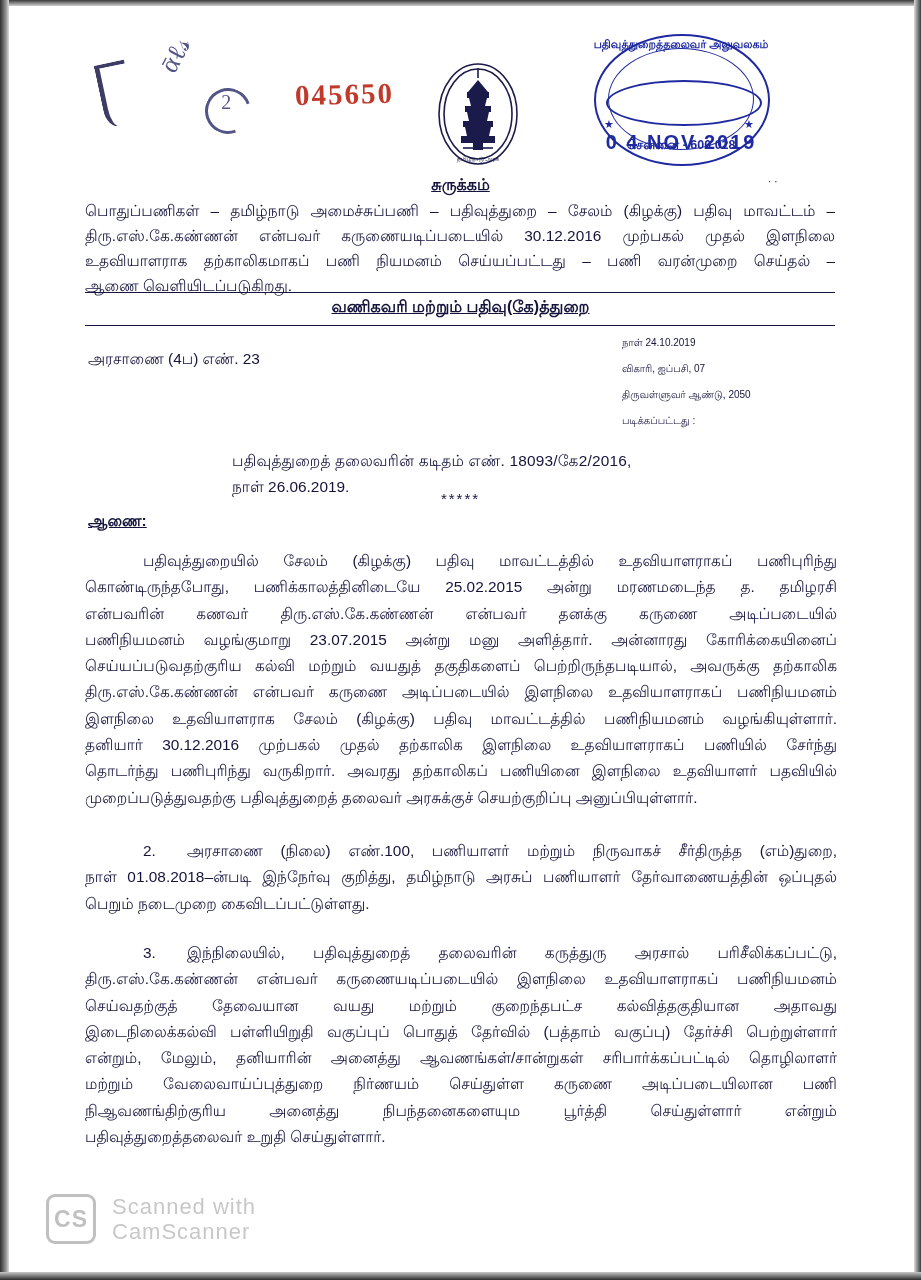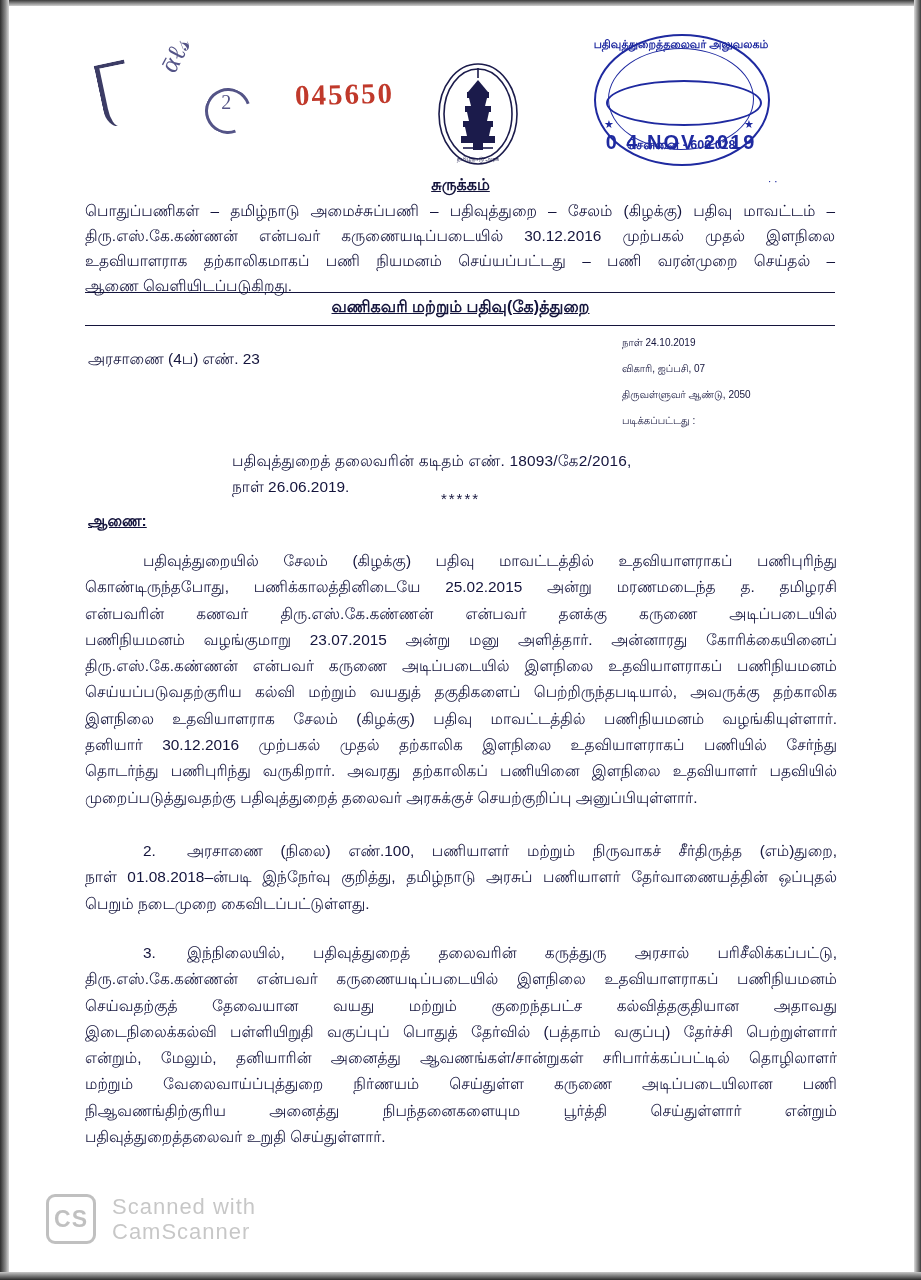--- a/index.html
+++ b/index.html
@@ -366,22 +366,22 @@
   </div>
 
   <div class="asterisks">*****</div>
   <div class="order-label">ஆணை:</div>
 
   <div class="para p1">
     <span class="jline"><span class="ind"></span><span>பதிவுத்துறையில் சேலம் (கிழக்கு)     பதிவு மாவட்டத்தில்    உதவியாளராகப் பணிபுரிந்து</span></span>
     <span class="jline">கொண்டிருந்தபோது, பணிக்காலத்தினிடையே 25.02.2015 அன்று மரணமடைந்த த. தமிழரசி</span>
     <span class="jline">என்பவரின் கணவர்    திரு.எஸ்.கே.கண்ணன் என்பவர் தனக்கு கருணை  அடிப்படையில்</span>
     <span class="jline">பணிநியமனம் வழங்குமாறு 23.07.2015  அன்று மனு அளித்தார். அன்னாரது கோரிக்கையினைப்</span>
+    <span class="jline">செய்யப்படுவதற்குரிய கல்வி மற்றும் வயதுத் தகுதிகளைப் பெற்றிருந்தபடியால், அவருக்கு தற்காலிக</span>
     <span class="jline">திரு.எஸ்.கே.கண்ணன் என்பவர் கருணை அடிப்படையில் இளநிலை உதவியாளராகப் பணிநியமனம்</span>
-    <span class="jline">செய்யப்படுவதற்குரிய கல்வி மற்றும் வயதுத் தகுதிகளைப் பெற்றிருந்தபடியால், அவருக்கு தற்காலிக</span>
     <span class="jline">இளநிலை உதவியாளராக சேலம் (கிழக்கு) பதிவு மாவட்டத்தில் பணிநியமனம் வழங்கியுள்ளார்.</span>
     <span class="jline">தனியார் 30.12.2016 முற்பகல் முதல் தற்காலிக இளநிலை உதவியாளராகப் பணியில் சேர்ந்து</span>
     <span class="jline">தொடர்ந்து பணிபுரிந்து வருகிறார். அவரது தற்காலிகப் பணியினை இளநிலை உதவியாளர் பதவியில்</span>
     <span class="jline last">முறைப்படுத்துவதற்கு பதிவுத்துறைத் தலைவர் அரசுக்குச் செயற்குறிப்பு அனுப்பியுள்ளார்.</span>
   </div>
 
   <div class="para p2">
     <span class="jline"><span class="ind"></span><span class="num">2.</span><span style="display:inline-block;width:22px"></span><span>அரசாணை (நிலை) எண்.100, பணியாளர் மற்றும் நிருவாகச் சீர்திருத்த (எம்)துறை,</span></span>
     <span class="jline">நாள் 01.08.2018–ன்படி இந்நேர்வு குறித்து, தமிழ்நாடு அரசுப் பணியாளர் தேர்வாணையத்தின் ஒப்புதல்</span>
     <span class="jline last">பெறும் நடைமுறை கைவிடப்பட்டுள்ளது.</span>

